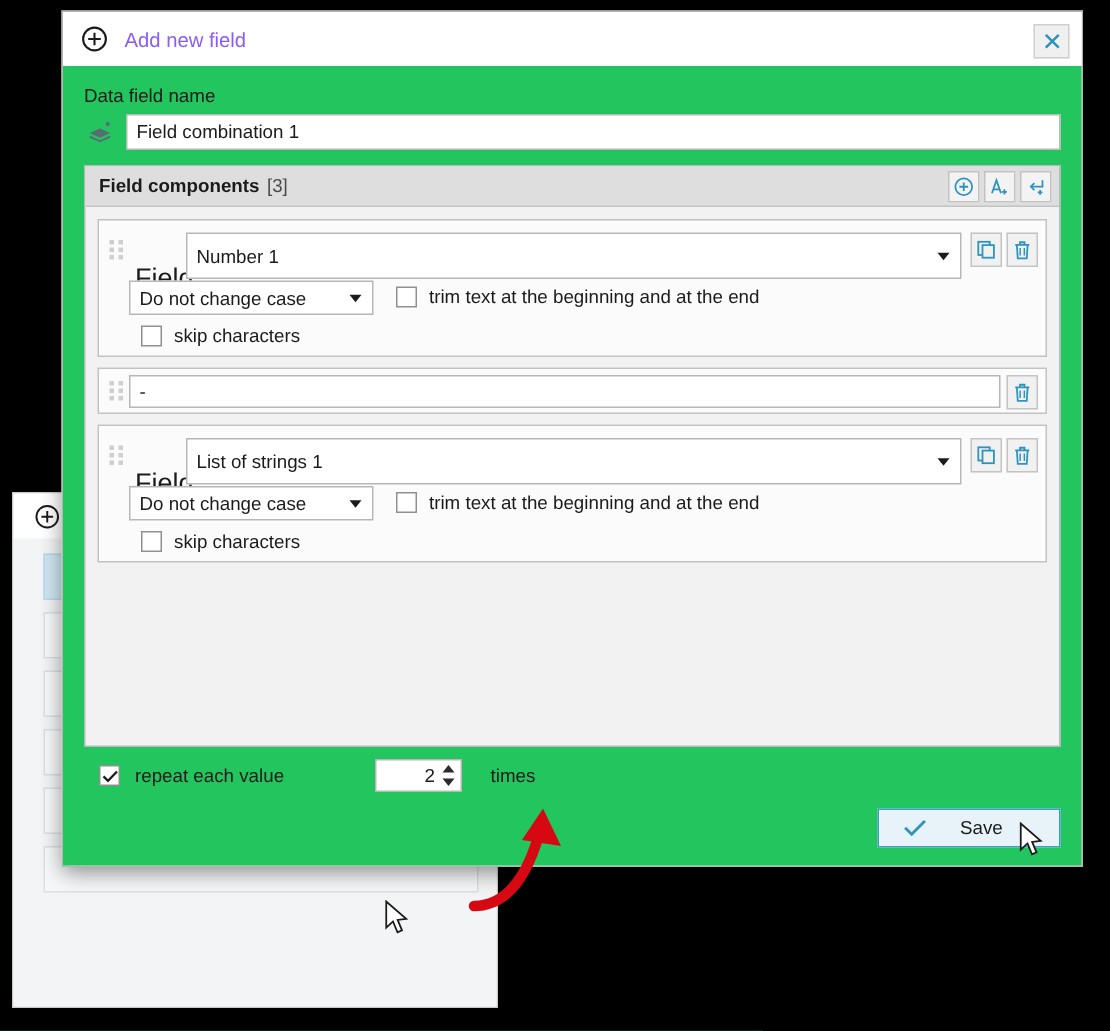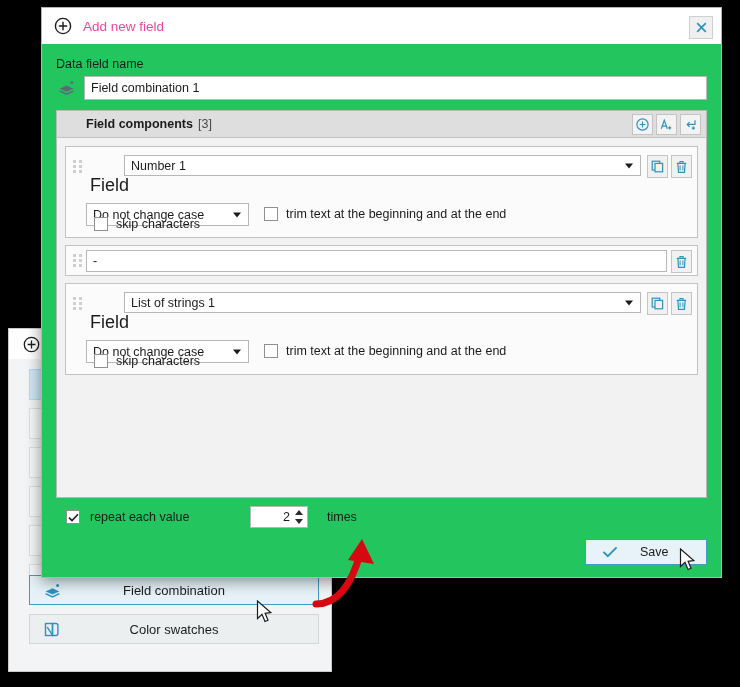--- a/index.html
+++ b/index.html
@@ -81,21 +81,21 @@
   }
   .dlg-title {
     position: relative;
     height: 36px;
     background: #ffffff;
     display: flex; align-items: center;
   }
   .dlg-title .t-plus { margin-left: 12px; width: 18px; height: 18px; }
   .dlg-title .t-text {
     margin-left: 11px;
-    font-size: 13.5px; color: #ec4899;
+    font-size: 13.5px; color: #8b5cf6;
   }
   .dlg-close {
     position: absolute; right: 8px; top: 8px;
     width: 22px; height: 21px;
     background: #f0f0f0;
     border: 1px solid #cfcfcf;
     display: flex; align-items: center; justify-content: center;
     cursor: pointer;
   }
   .dlg-body {
@@ -132,21 +132,21 @@
     height: 388px;
     border: 1px solid #b9b9b9;
     background: #f2f2f2;
     box-sizing: border-box;
   }
   .comp-head {
     position: relative;
     height: 26px;
     background: #dedede;
     border-bottom: 1px solid #c3c3c3;
-    display: flex; align-items: center; padding-left: 20px;
+    display: flex; align-items: center;
   }
   .comp-head .ch-title {
     margin-left: 9px;
     font-size: 12.5px; font-weight: bold; color: #1b1b1b;
   }
   .comp-head .ch-count {
     margin-left: 5px;
     font-size: 12.5px; color: #4a4a4a;
   }
   .comp-head-btns {
@@ -186,21 +186,21 @@
     gap: 2px 3px;
   }
   .drag-handle i { background: #cfcfcf; display: block; width: 3px; height: 3px; }
 
   .row1 { position: absolute; left: 0; top: 8px; right: 0; height: 24px; }
   .row1 .fl-label {
     position: absolute; left: 24px; top: 20px;
     font-size: 18px; color: #1b1b1b;
   }
   .sel-field {
-    position: absolute; left: 58px; right: 56px; top: 0; height: 21px;
+    position: absolute; left: 58px; right: 56px; top: 0; height: 31px;
     background: #ffffff;
     border: 1px solid #b7b7b7;
     box-sizing: border-box;
     font-size: 12.5px; color: #1b1b1b;
     display: flex; align-items: center;
     padding-left: 6px;
     cursor: pointer;
   }
   .sel-field .caret {
     position: absolute; right: 7px; top: 50%;
@@ -215,21 +215,21 @@
     width: 21px; height: 23px;
     background: #f1f1f1;
     border: 1px solid #c4c4c4;
     box-sizing: border-box;
     display: flex; align-items: center; justify-content: center;
     cursor: pointer;
   }
   .icon-btn.copy { right: 29px; }
   .icon-btn.del  { right: 5px; }
 
-  .row2 { position: absolute; left: 0; top: 56px; right: 0; height: 23px; }
+  .row2 { position: absolute; left: 0; top: 40px; right: 0; height: 23px; }
   .sel-case {
     position: absolute; left: 20px; width: 163px; height: 23px;
     background: #ffffff;
     border: 1px solid #b7b7b7;
     box-sizing: border-box;
     font-size: 12.5px; color: #1b1b1b;
     display: flex; align-items: center;
     padding-left: 6px;
     cursor: pointer;
   }
@@ -337,42 +337,20 @@
     </div>
     <div class="bg-body">
       <div class="bg-list">
         <div class="bg-list-item sel"></div>
         <div class="bg-list-item"></div>
         <div class="bg-list-item"></div>
         <div class="bg-list-item"></div>
         <div class="bg-list-item"></div>
         <div class="bg-list-item"></div>
       </div>
-      <div class="bg-buttons">
-        <div class="bg-btn active">
-          <span class="bicon">
-            <svg width="19" height="17" viewBox="0 0 19 17">
-              <path d="M9.5 6.2 2.6 9.4l6.9 3.2 6.9-3.2z" fill="#2f93bf"></path>
-              <path d="M2.6 11.7l6.9 3.2 6.9-3.2" fill="none" stroke="#2f93bf" stroke-width="1.4"></path>
-              <circle cx="14.6" cy="3.4" r="1.5" fill="#2f93bf"></circle>
-            </svg>
-          </span>
-          <span>Field combination</span>
-        </div>
-        <div class="bg-btn">
-          <span class="bicon">
-            <svg width="19" height="17" viewBox="0 0 19 17">
-              <rect x="2.5" y="2.5" width="7" height="12" fill="none" stroke="#2f93bf" stroke-width="1.4"></rect>
-              <path d="M9.5 2.5h3.4a2 2 0 0 1 2 2v8a2 2 0 0 1-2 2H9.5z" fill="none" stroke="#2f93bf" stroke-width="1.4"></path>
-              <path d="M9.3 13.9 4.2 6.1" stroke="#2f93bf" stroke-width="1.4"></path>
-            </svg>
-          </span>
-          <span>Color swatches</span>
-        </div>
-      </div>
     </div>
   </div>
 
   <div class="dialog">
 
     <div class="dlg-title">
       <span class="t-plus">
         <svg width="18" height="18" viewBox="0 0 18 18">
           <circle cx="9" cy="9" r="7.6" fill="none" stroke="#1b1b1b" stroke-width="1.4"></circle>
           <path d="M9 4.8v8.4M4.8 9h8.4" stroke="#1b1b1b" stroke-width="1.4"></path>

